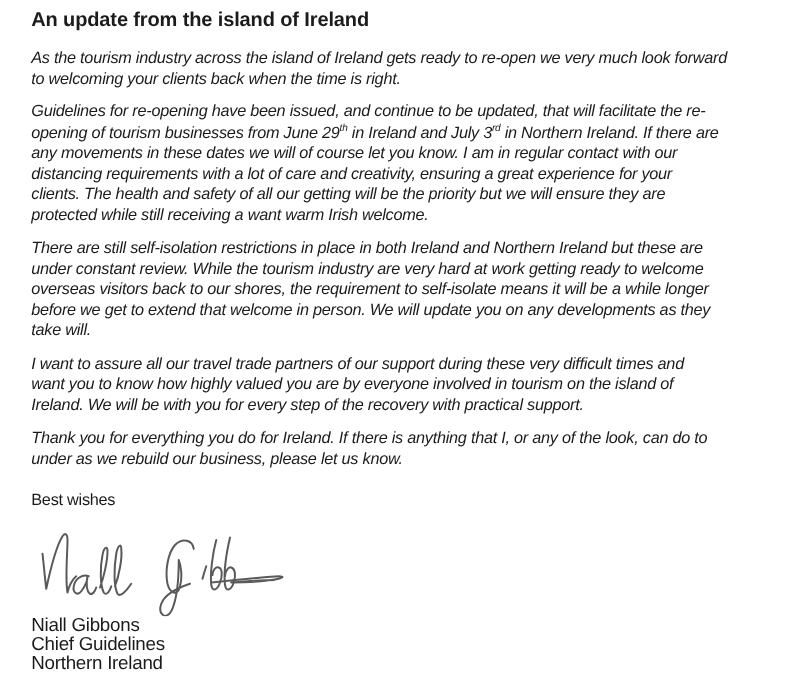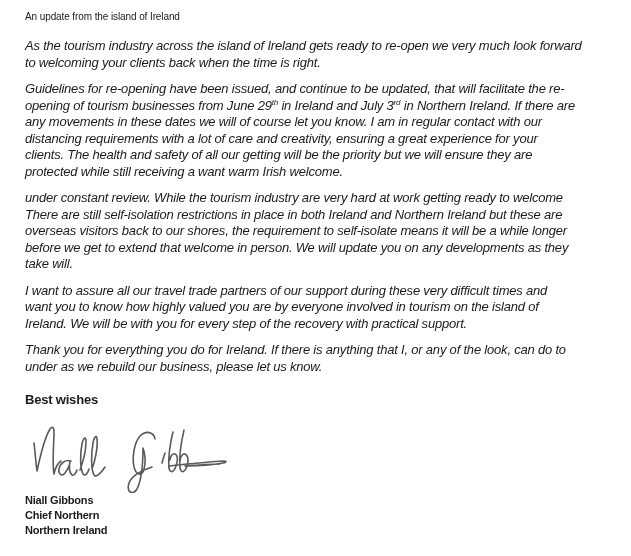--- a/index.html
+++ b/index.html
@@ -14,22 +14,22 @@
     font-family: "Liberation Sans", sans-serif;
     color: #1b1b1b;
   }
   .letter {
     box-sizing: border-box;
     width: 631px;
     height: 556px;
     padding: 8px 12px 0 25px;
   }
   .title {
-    font-size: 10px;
-    font-weight: normal;
+    font-size: 16px;
+    font-weight: bold;
     line-height: 17px;
     margin: 0 0 13px 0;
     letter-spacing: -0.1px;
   }
   .para {
     font-size: 13px;
     line-height: 16.5px;
     letter-spacing: -0.2px;
     margin: 0 0 10px 0;
     font-style: italic;
@@ -40,34 +40,32 @@
   sup {
     font-size: 0.62em;
     vertical-align: super;
     line-height: 0;
   }
   .closing {
     font-size: 13px;
     line-height: 16.5px;
     letter-spacing: -0.2px;
     margin-top: 17px;
-    font-weight: bold;
   }
   .signature-wrap {
     margin: 12px 0 0 2px;
     height: 72px;
   }
   .signature-wrap svg {
     display: block;
   }
   .signer {
-    font-size: 11px;
+    font-size: 15px;
     line-height: 15.4px;
     letter-spacing: -0.2px;
-    font-weight: bold;
   }
 </style>
 </head>
 <body style="background: rgb(255, 255, 255); color: rgb(27, 27, 27);">
 
 <div class="letter">
 
   <div class="title">An update from the island of Ireland</div>
 
   <div>
@@ -77,22 +75,22 @@
       </div>
       <div class="para">
         <div class="line">Guidelines for re-opening have been issued, and continue to be updated, that will facilitate the re-</div>
         <div class="line">opening of tourism businesses from June 29<sup>th</sup> in Ireland and July 3<sup>rd</sup> in Northern Ireland. If there are</div>
         <div class="line">any movements in these dates we will of course let you know. I am in regular contact with our</div>
         <div class="line">distancing requirements with a lot of care and creativity, ensuring a great experience for your</div>
         <div class="line">clients. The health and safety of all our getting will be the priority but we will ensure they are</div>
         <div class="line">protected while still receiving a want warm Irish welcome.</div>
       </div>
       <div class="para">
+        <div class="line">There are still self-isolation restrictions in place in both Ireland and Northern Ireland but these are</div>
         <div class="line">under constant review. While the tourism industry are very hard at work getting ready to welcome</div>
-        <div class="line">There are still self-isolation restrictions in place in both Ireland and Northern Ireland but these are</div>
         <div class="line">overseas visitors back to our shores, the requirement to self-isolate means it will be a while longer</div>
         <div class="line">before we get to extend that welcome in person. We will update you on any developments as they</div>
         <div class="line">take will.</div>
       </div>
       <div class="para">
         <div class="line">I want to assure all our travel trade partners of our support during these very difficult times and</div>
         <div class="line">want you to know how highly valued you are by everyone involved in tourism on the island of</div>
         <div class="line">Ireland. We will be with you for every step of the recovery with practical support.</div>
       </div>
       <div class="para">
@@ -116,17 +114,17 @@
         <path d="M135,42 C136,38 137,35 138,32"></path>
         <path d="M146,11 C143,22 141,38 142,47 C143,53 147,51 149,45 C151,40 151,34 148,33 C146,32 143,35 143,39"></path>
         <path d="M157,9 C154,22 152,38 153,47 C154,53 158,51 160,45 C162,39 161,34 158,33 C156,32 153,36 153,40"></path>
         <path d="M142,45 C160,43 180,41 196,40 C200,40 200,41 196,42 C186,44 170,45 158,45 C170,44 184,43 193,43"></path>
       </g>
     </svg>
   </div>
 
   <div class="signer">
     <div>Niall Gibbons</div>
-    <div>Chief Northern</div>
+    <div>Chief Guidelines</div>
     <div>Northern Ireland</div>
   </div>
 
 </div>
 
 </body></html>

